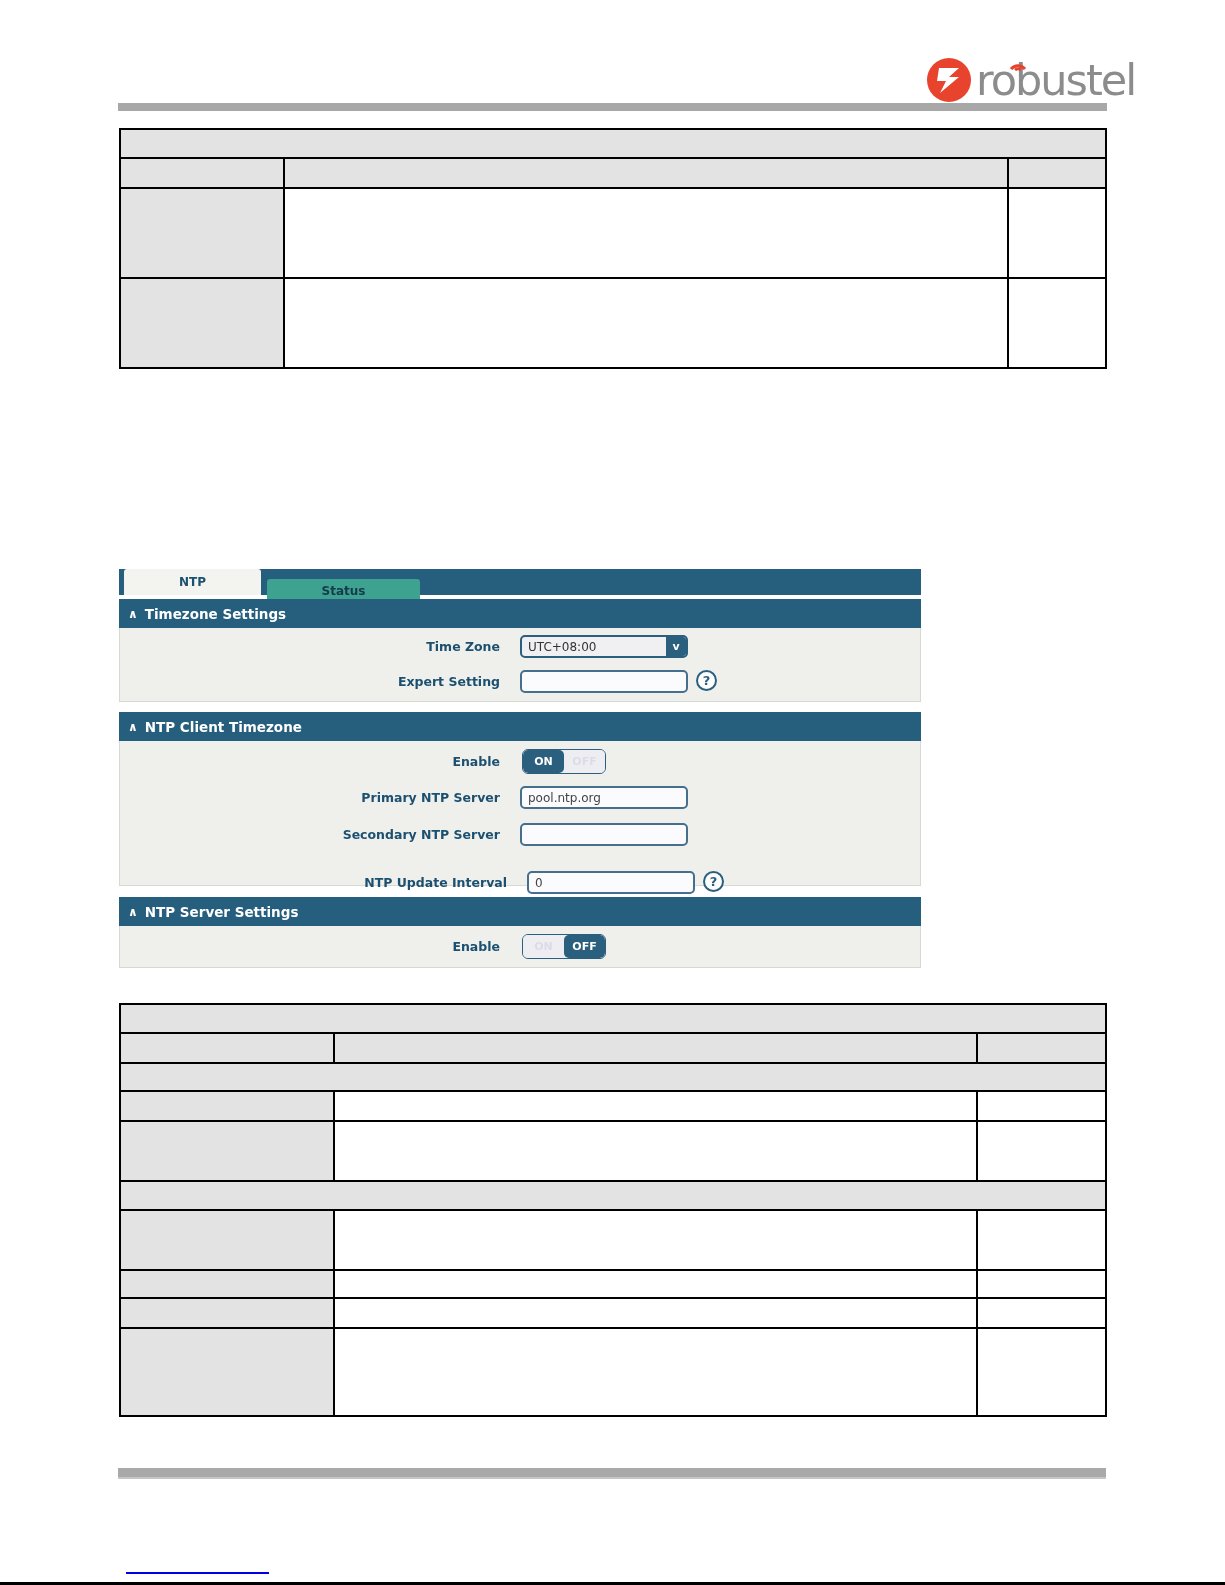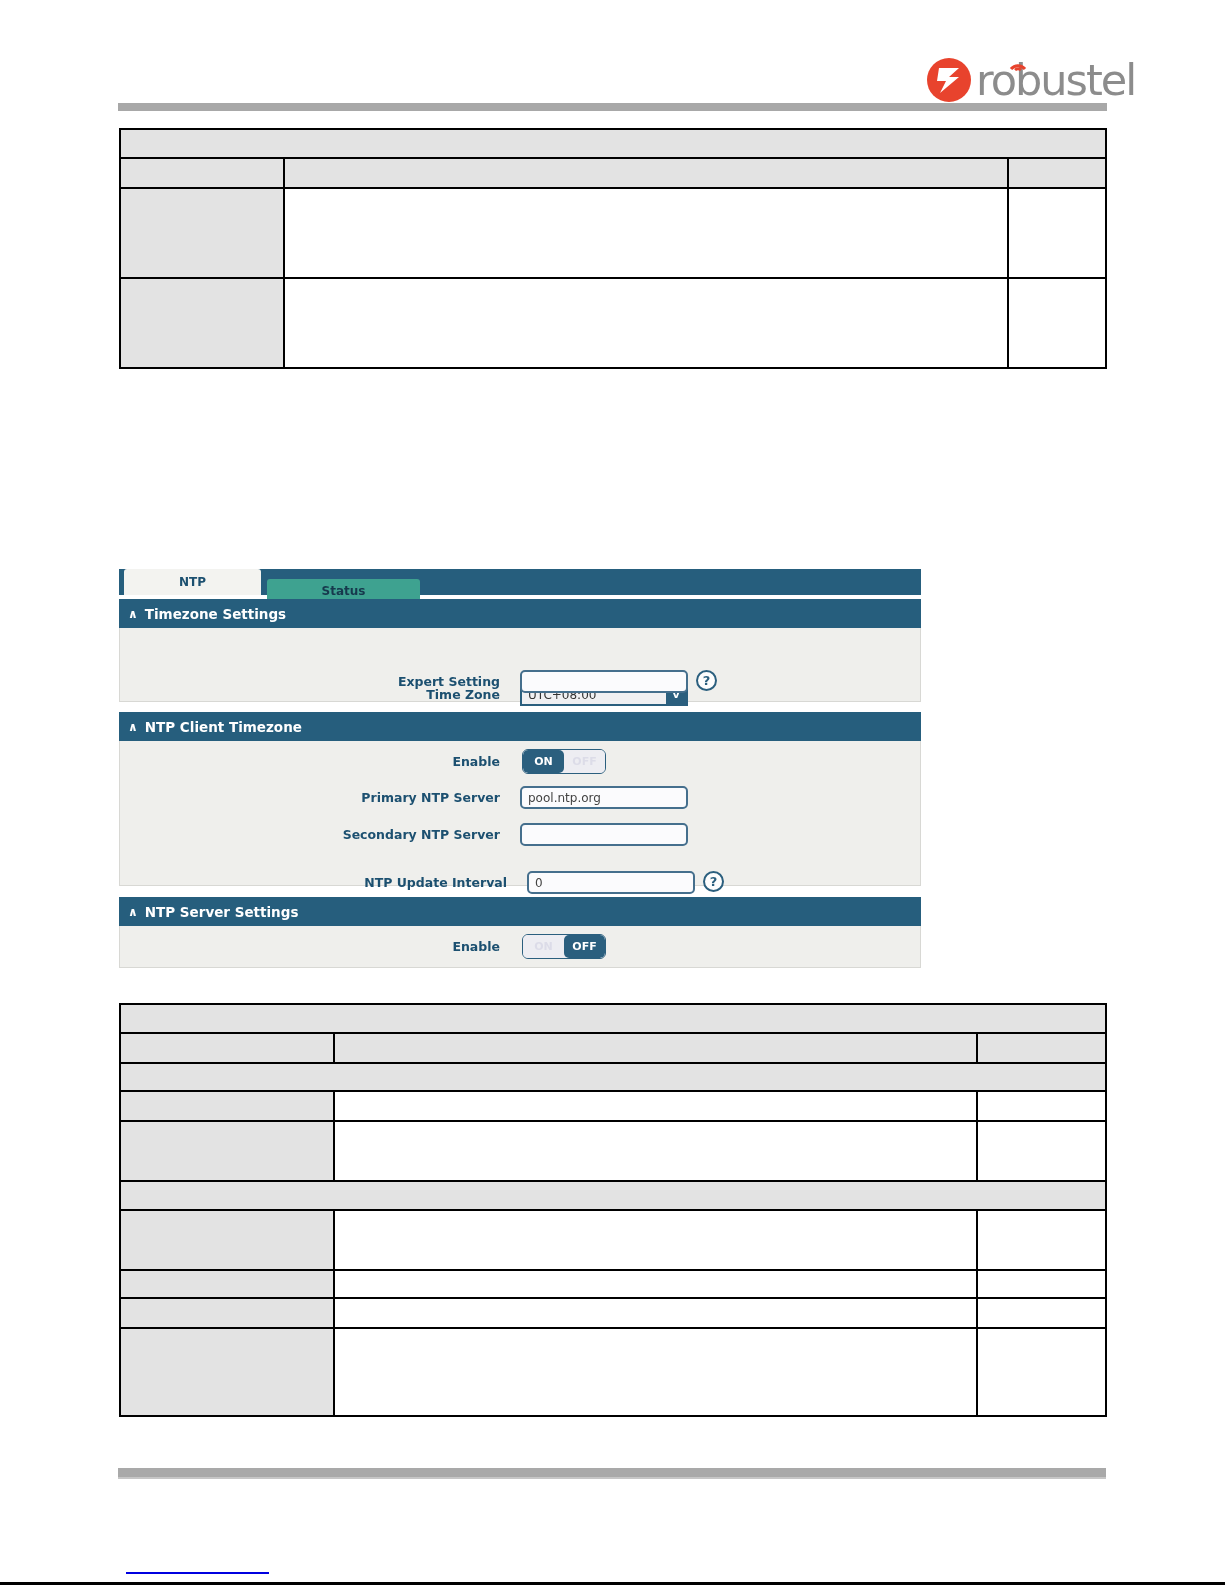--- a/index.html
+++ b/index.html
@@ -41,21 +41,21 @@
   .s1{top:30px;} .s1 .sec-body{height:74px;}
   .s2{top:143px;} .s2 .sec-body{height:145px;}
   .s3{top:328px;} .s3 .sec-body{height:42px;}
 
   .row{position:absolute;left:0;width:100%;}
   .row-label{position:absolute;left:0;width:380px;text-align:right;font-weight:bold;font-size:12.5px;
              color:#1c5070;}
   .fld{position:absolute;left:400px;box-sizing:border-box;}
   .text-input{width:168px;height:23px;border:2px solid #456f8d;border-radius:5px;background:#fbfbfd;
               font-size:12px;color:#444;padding:0 6px;font-family:"DejaVu Sans",sans-serif;outline:none;}
-  .select{width:168px;height:23px;border:2px solid #2b5f7e;border-radius:0;background:#f0f0f2;
+  .select{width:168px;height:23px;border:2px solid #2b5f7e;border-radius:5px;background:#f0f0f2;
           display:flex;overflow:hidden;cursor:pointer;}
   .select-value{flex:1;font-size:12px;color:#333;padding-left:6px;display:flex;align-items:center;}
   .select-btn{width:20px;background:#2b5f7e;color:#fff;font-size:11px;font-weight:bold;
               display:flex;align-items:center;justify-content:center;}
   .toggle{width:84px;height:25px;border:1px solid #2b5f7e;border-radius:6px;display:flex;
           overflow:hidden;cursor:pointer;background:#ededf2;}
   .tg{width:50%;display:flex;align-items:center;justify-content:center;font-weight:bold;font-size:11px;}
   .tg-active{background:#2b5f7e;color:#ffffff;border-radius:5px;}
   .tg-inactive{background:#ededf2;color:#dcdce8;}
   .help{position:absolute;left:576px;width:21px;height:21px;border:2px solid #2b5f7e;border-radius:50%;
@@ -118,21 +118,21 @@
         <span>Status</span>
       </div>
     </div>
 
     <div class="sec s1">
       <div class="sec-header">
         <span class="sec-caret">∧</span>
         <span>Timezone Settings</span>
       </div>
       <div class="sec-body">
-        <div class="row" style="top:7px;height:23px;margin-top:48px;">
+        <div class="row" style="top:7px;height:23px;">
           <span class="row-label" style="line-height:23px;">Time Zone</span>
           <div class="fld select">
             <span class="select-value">UTC+08:00</span>
             <span class="select-btn">v</span>
           </div>
         </div>
         <div class="row" style="top:42px;height:23px;">
           <span class="row-label" style="line-height:23px;">Expert Setting</span>
           <input class="fld text-input" value="" style="">
           <span class="help" style="top:0px;">?</span>

